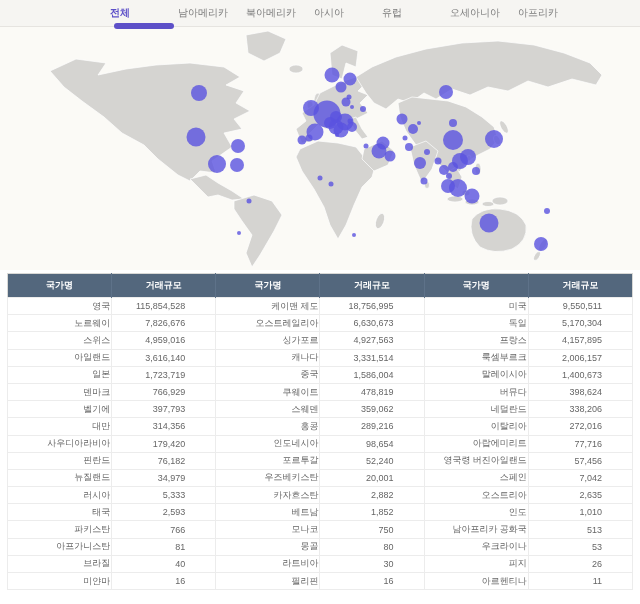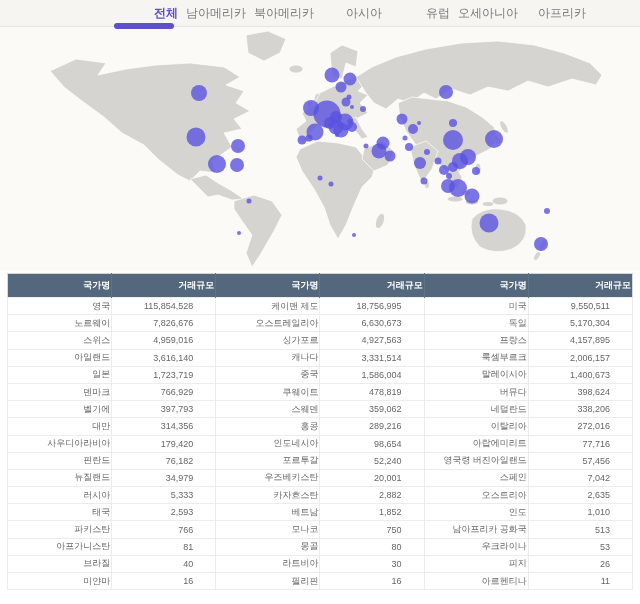--- a/index.html
+++ b/index.html
@@ -7,21 +7,21 @@
     width:640px;height:604px;overflow:hidden;
     font-family:"Liberation Sans","DejaVu Sans",sans-serif;
     background:#ffffff;
   }
   
   .tabbar{
     height:27px;background:#f6f5f2;border-bottom:1px solid #e6e4e0;
     display:flex;align-items:stretch;padding-left:110px;box-sizing:border-box;
   }
   .tab{
-    position:relative;width:68px;text-align:right;font-size:12px;color:#7a7a7a;
+    position:relative;width:68px;text-align:left;font-size:10px;color:#7a7a7a;
     line-height:26px;cursor:pointer;white-space:nowrap;
   }
   .tab.active{color:#5d50c8;font-weight:bold;}
   .tab .underline{display:none;}
   .tab.active .underline{
     display:block;position:absolute;left:4px;right:4px;bottom:-3px;height:6px;
     background:#5d50c8;border-radius:3px;
   }
   
   .map-area{height:243px;background:#fbfaf6;}
@@ -29,29 +29,29 @@
   .land{fill:#d5d4d1;stroke:#ffffff;stroke-width:0.7;}
   .bubble{stroke:none;}
   
   .table-wrap{margin:3px 7px 0 7px;}
   table{
     width:626px;border-collapse:collapse;table-layout:fixed;
     font-size:9px;color:#666;border:1px solid #d8d8d6;
   }
   th{
     background:#53677d;color:#ffffff;font-weight:bold;height:21px;
-    border-right:1px solid #5e7289;font-size:9px;text-align:right;
+    border-right:1px solid #5e7289;font-size:9px;
   }
   th:last-child{border-right:none;}
   td{
     height:14.2px;border:1px solid #ececec;background:#ffffff;
     overflow:hidden;white-space:nowrap;
   }
   td.name{text-align:right;font-family:Liberation Serif, serif;}
-  td.val{text-align:right;padding-right:22px;}
+  td.val{text-align:right;padding-right:30px;}
 </style>
 </head>
 <body>
 
 <div class="tabbar">
   <div class="tab active">
     <span>전체</span>
     <span class="underline"></span>
   </div>
   <div class="tab">

